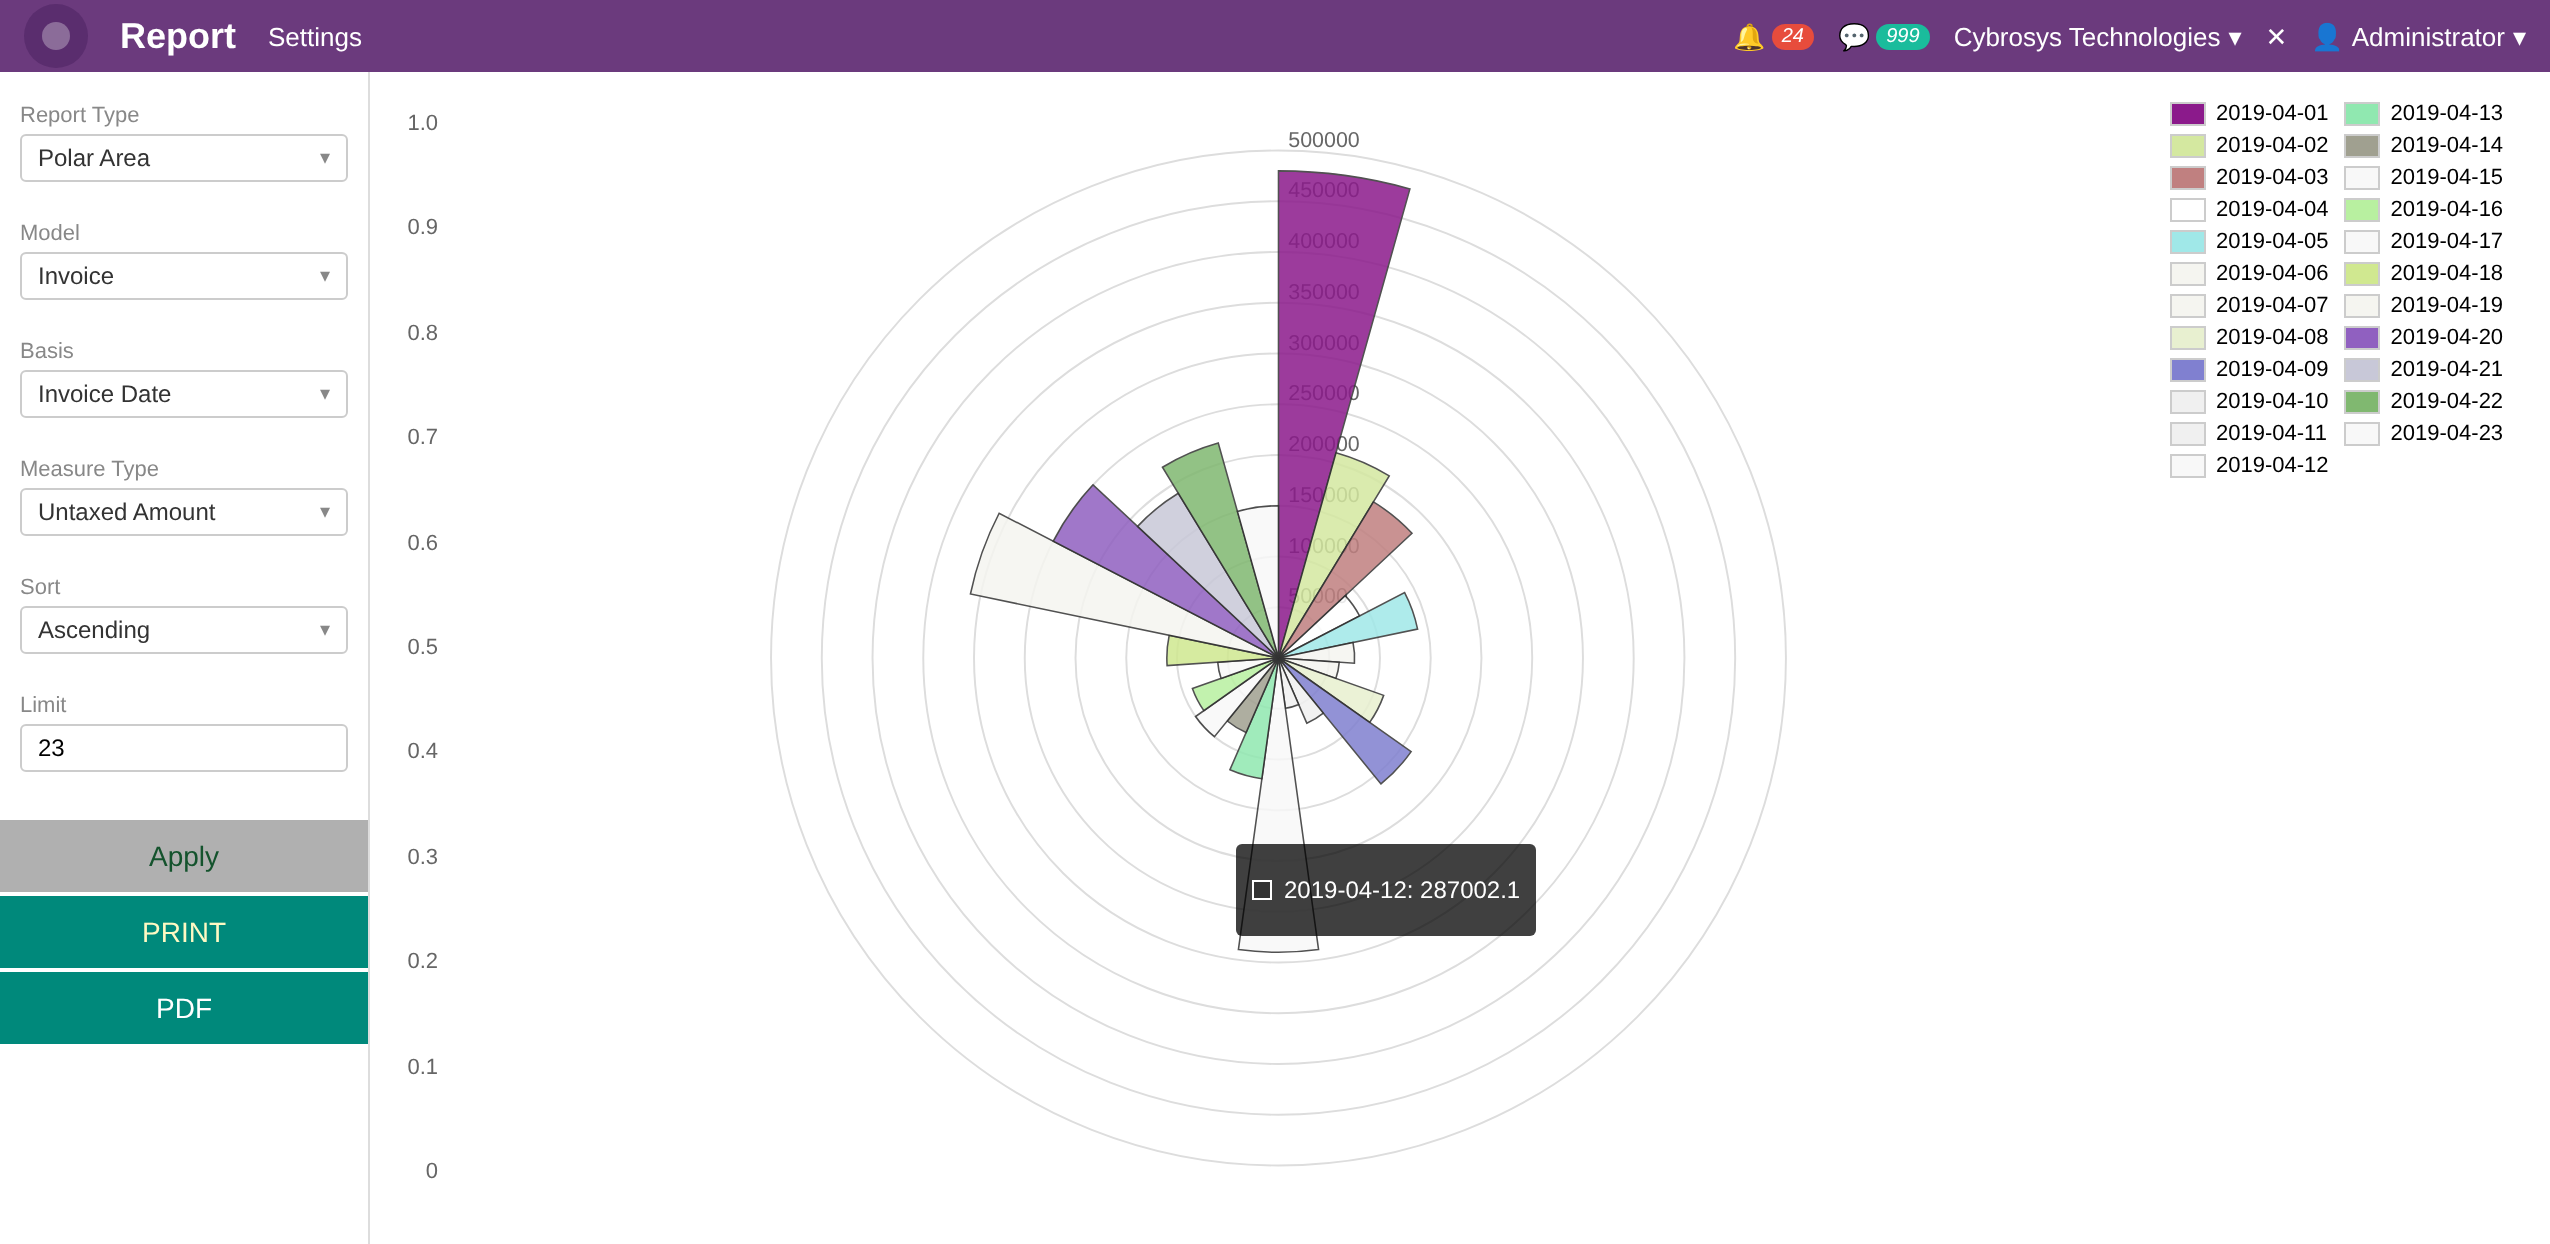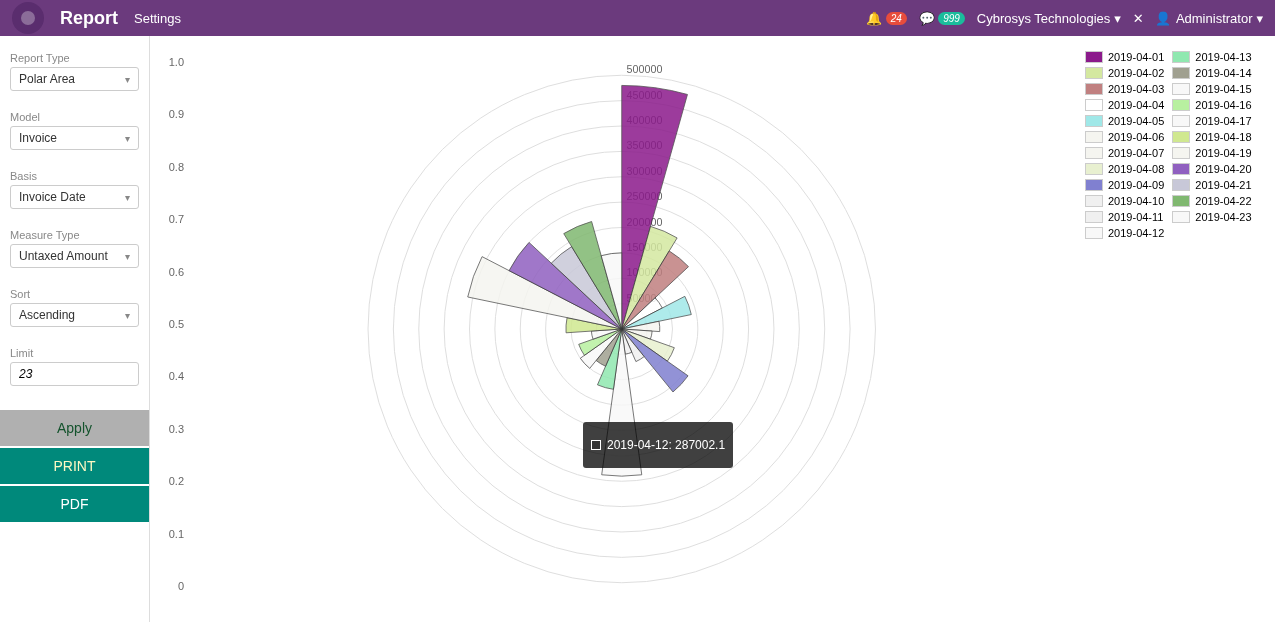--- a/index.html
+++ b/index.html
@@ -24,21 +24,21 @@
       padding: 1px 5px;
       font-size: 10px;
       font-style: italic;
     }
     .badge-teal { background: #1abc9c; }
 
     .main-container { display: flex; height: calc(622px - 36px); }
 
     
     .sidebar {
-      width: 150px;
+      width: 185px;
       background: white;
       border-right: 1px solid #ddd;
       padding: 10px 0;
       display: flex;
       flex-direction: column;
       overflow-y: auto;
     }
     .sidebar-section { padding: 6px 10px; }
     .sidebar-label { color: #888; font-size: 11px; margin-bottom: 3px; }
     .sidebar-field {
@@ -55,21 +55,20 @@
     }
     .sidebar-field-value { color: #333; }
     .chevron { color: #888; font-size: 10px; }
     .sidebar-text-input {
       padding: 4px 8px;
       border: 1px solid #ccc;
       border-radius: 3px;
       font-size: 12px;
       width: 100%;
       margin-bottom: 8px;
-      font-style: italic;
     }
     .apply-btn {
       background: #b0b0b0;
       color: #14532d;
       border: none;
       padding: 10px;
       width: 100%;
       font-size: 14px;
       cursor: pointer;
       margin-top: 10px;

